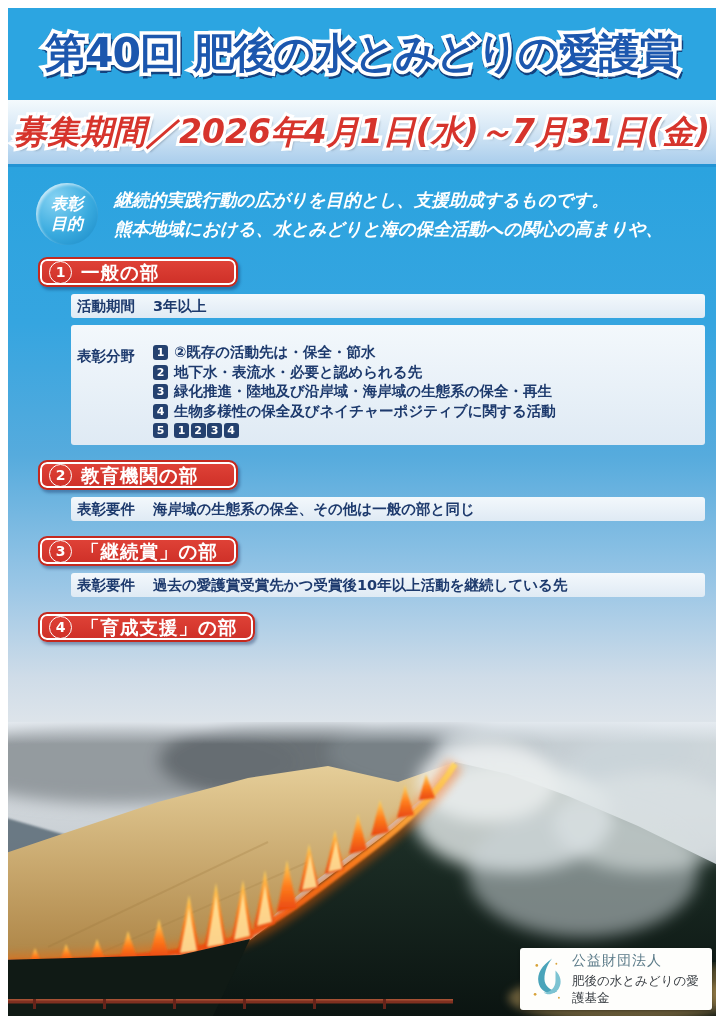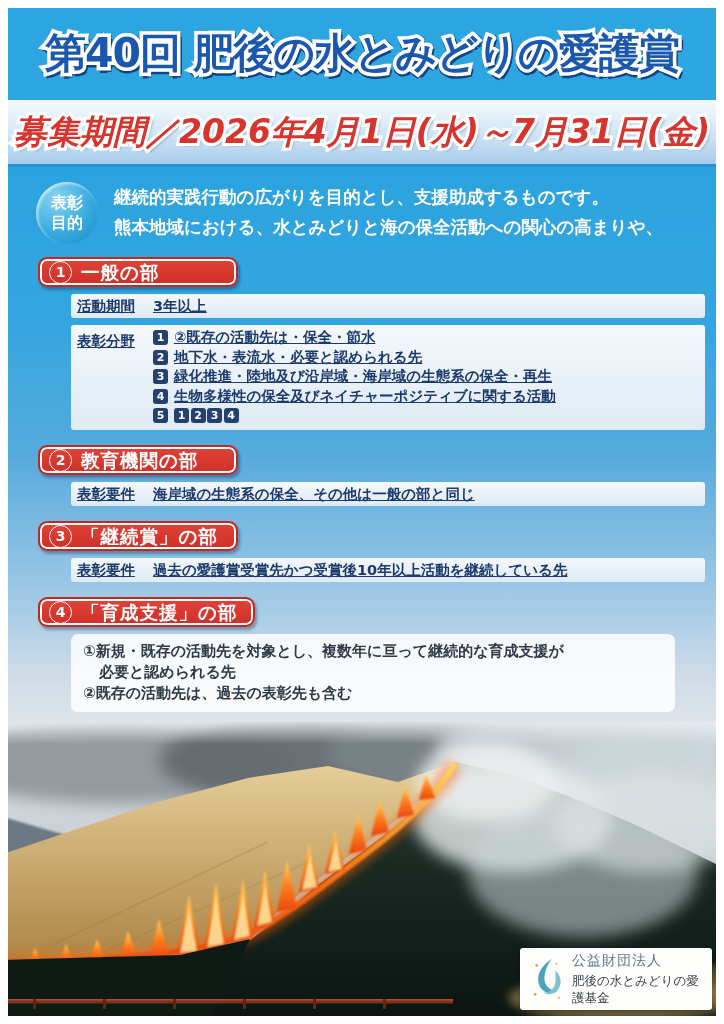--- a/index.html
+++ b/index.html
@@ -27,21 +27,21 @@
   .band-date .layered{font-size:33px;font-weight:700;}
   .band-date .l-stroke{-webkit-text-stroke:6px #ffffff;
     text-shadow:3px 3px 2px rgba(110,130,150,.55);}
   .band-date .l-fill{color:#d6342c;}
 
   
   .band-main{flex:1;padding-top:12px;
     background:linear-gradient(180deg,#2ba3df 0%,#35a5e0 28%,#56abdd 52%,
                #9cc7e6 76%,#cfdce8 92%,#dde4ea 100%);}
 
-  .purpose{display:flex;align-items:center;gap:16px;margin:2px 20px 0 28px;height:64px;}
+  .purpose{display:flex;align-items:flex-end;gap:16px;margin:2px 20px 0 28px;height:64px;font-style:italic;}
   .purpose-badge{flex:none;width:62px;height:62px;border-radius:50%;
     background:radial-gradient(circle at 32% 26%,#86d3f3 0%,#3aabdf 55%,#1888c6 100%);
     box-shadow:inset 2px 2px 3px rgba(255,255,255,.6);
     display:flex;flex-direction:column;align-items:center;justify-content:center;
     color:#fff;font-weight:800;font-size:16px;line-height:1.25;}
   .purpose-text{color:#fff;font-weight:700;font-size:17.5px;line-height:1.7;}
 
   
   .sec-banner{display:inline-flex;align-items:center;gap:9px;margin-left:30px;
     min-width:200px;height:30px;padding:1px 16px 1px 9px;box-sizing:border-box;
@@ -50,23 +50,23 @@
     box-shadow:inset 0 0 0 2px #ffffff,2px 3px 3px rgba(10,30,80,.35);}
   .sec-num{flex:none;width:21px;height:21px;border:1.6px solid #fff;border-radius:50%;
     display:flex;align-items:center;justify-content:center;
     color:#fff;font-size:14px;font-weight:700;}
   .sec-title{color:#fff;font-size:18.5px;font-weight:700;letter-spacing:1px;}
 
   
   .rows{margin:7px 0 0 63px;width:634px;display:flex;flex-direction:column;gap:7px;}
   .bar{background:linear-gradient(180deg,#f3f8fc,#dfeaf4);border-radius:3px;
     min-height:24px;display:flex;align-items:center;padding:0 8px 0 6px;
-    box-sizing:border-box;color:#1d3a6d;font-size:14.5px;font-weight:700;text-decoration:underline;}
+    box-sizing:border-box;color:#1d3a6d;font-size:14.5px;font-weight:700;}
   .bar .lbl{flex:none;width:76px;}
-  .fields{align-items:flex-start;padding-top:5px;padding-bottom:7px;}
+  .fields{align-items:flex-start;padding-top:20px;padding-bottom:7px;}
   .fields .lbl{padding-top:2px;}
   .field-list{display:flex;flex-direction:column;gap:4.5px;}
   .field-item{display:flex;align-items:center;line-height:15px;}
   .sq{display:inline-flex;flex:none;width:15px;height:15px;background:#24416f;
     border-radius:3px;color:#fff;font-size:11px;font-weight:700;
     align-items:center;justify-content:center;margin-right:6px;}
   .sq.inline{margin-right:1.5px;}
   .sq.inline.last{margin-right:2px;}
 
   .sec-gap1{height:12px;}.sec-gap2{height:15px;}
@@ -189,25 +189,20 @@
         <span>過去の愛護賞受賞先かつ受賞後10年以上活動を継続している先</span>
       </div>
     </div>
 
     <div class="sec-gap2"></div>
 
     
     <div class="sec-banner">
       <span class="sec-num">4</span>
       <span class="sec-title">「育成支援」の部</span>
-    </div>
-    <div class="notes-panel">
-      <div>①新規・既存の活動先を対象とし、複数年に亘って継続的な育成支援が</div>
-      <div class="note-indent">必要と認められる先</div>
-      <div>②既存の活動先は、過去の表彰先も含む</div>
     </div>
 
   </div>
 
   <div class="photo-strip">
     <svg class="scene" viewBox="0 0 708 294" preserveAspectRatio="none">
       <defs>
         <linearGradient id="hazeG" x1="0" y1="0" x2="0" y2="1">
           <stop offset="0" stop-color="#dfe3e7"></stop>
             <stop offset="1" stop-color="#a9b3b9"></stop>

